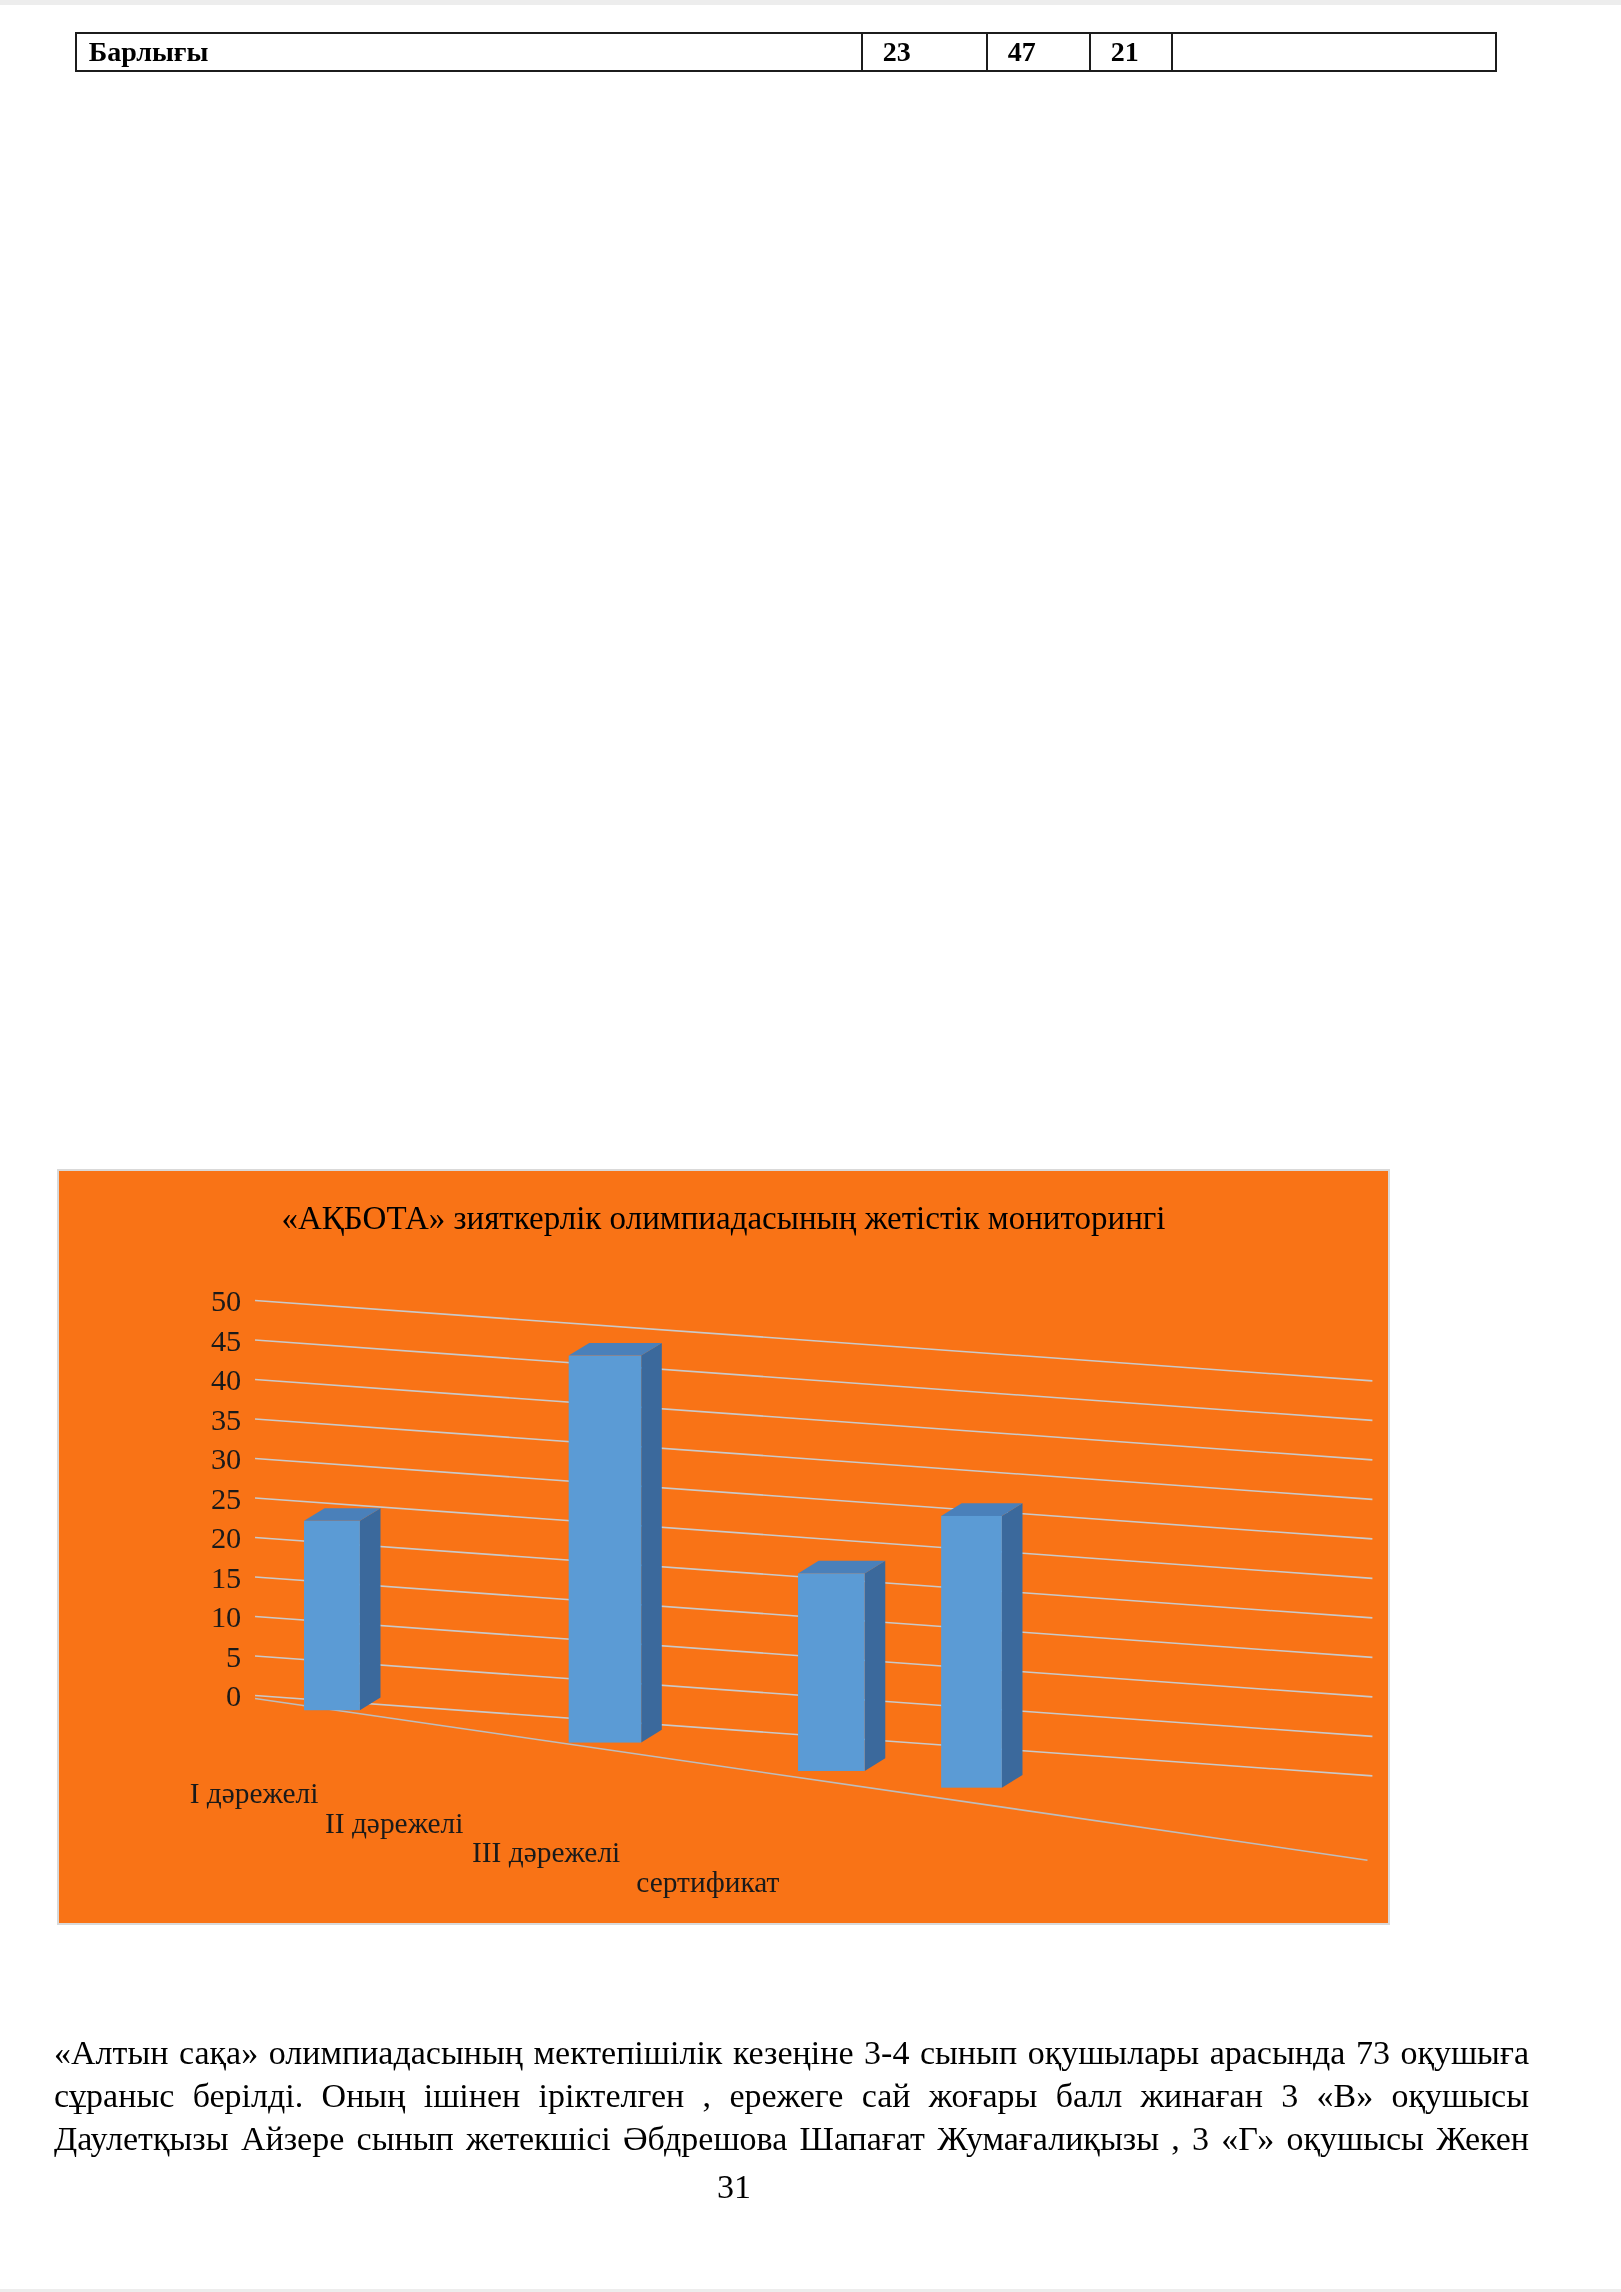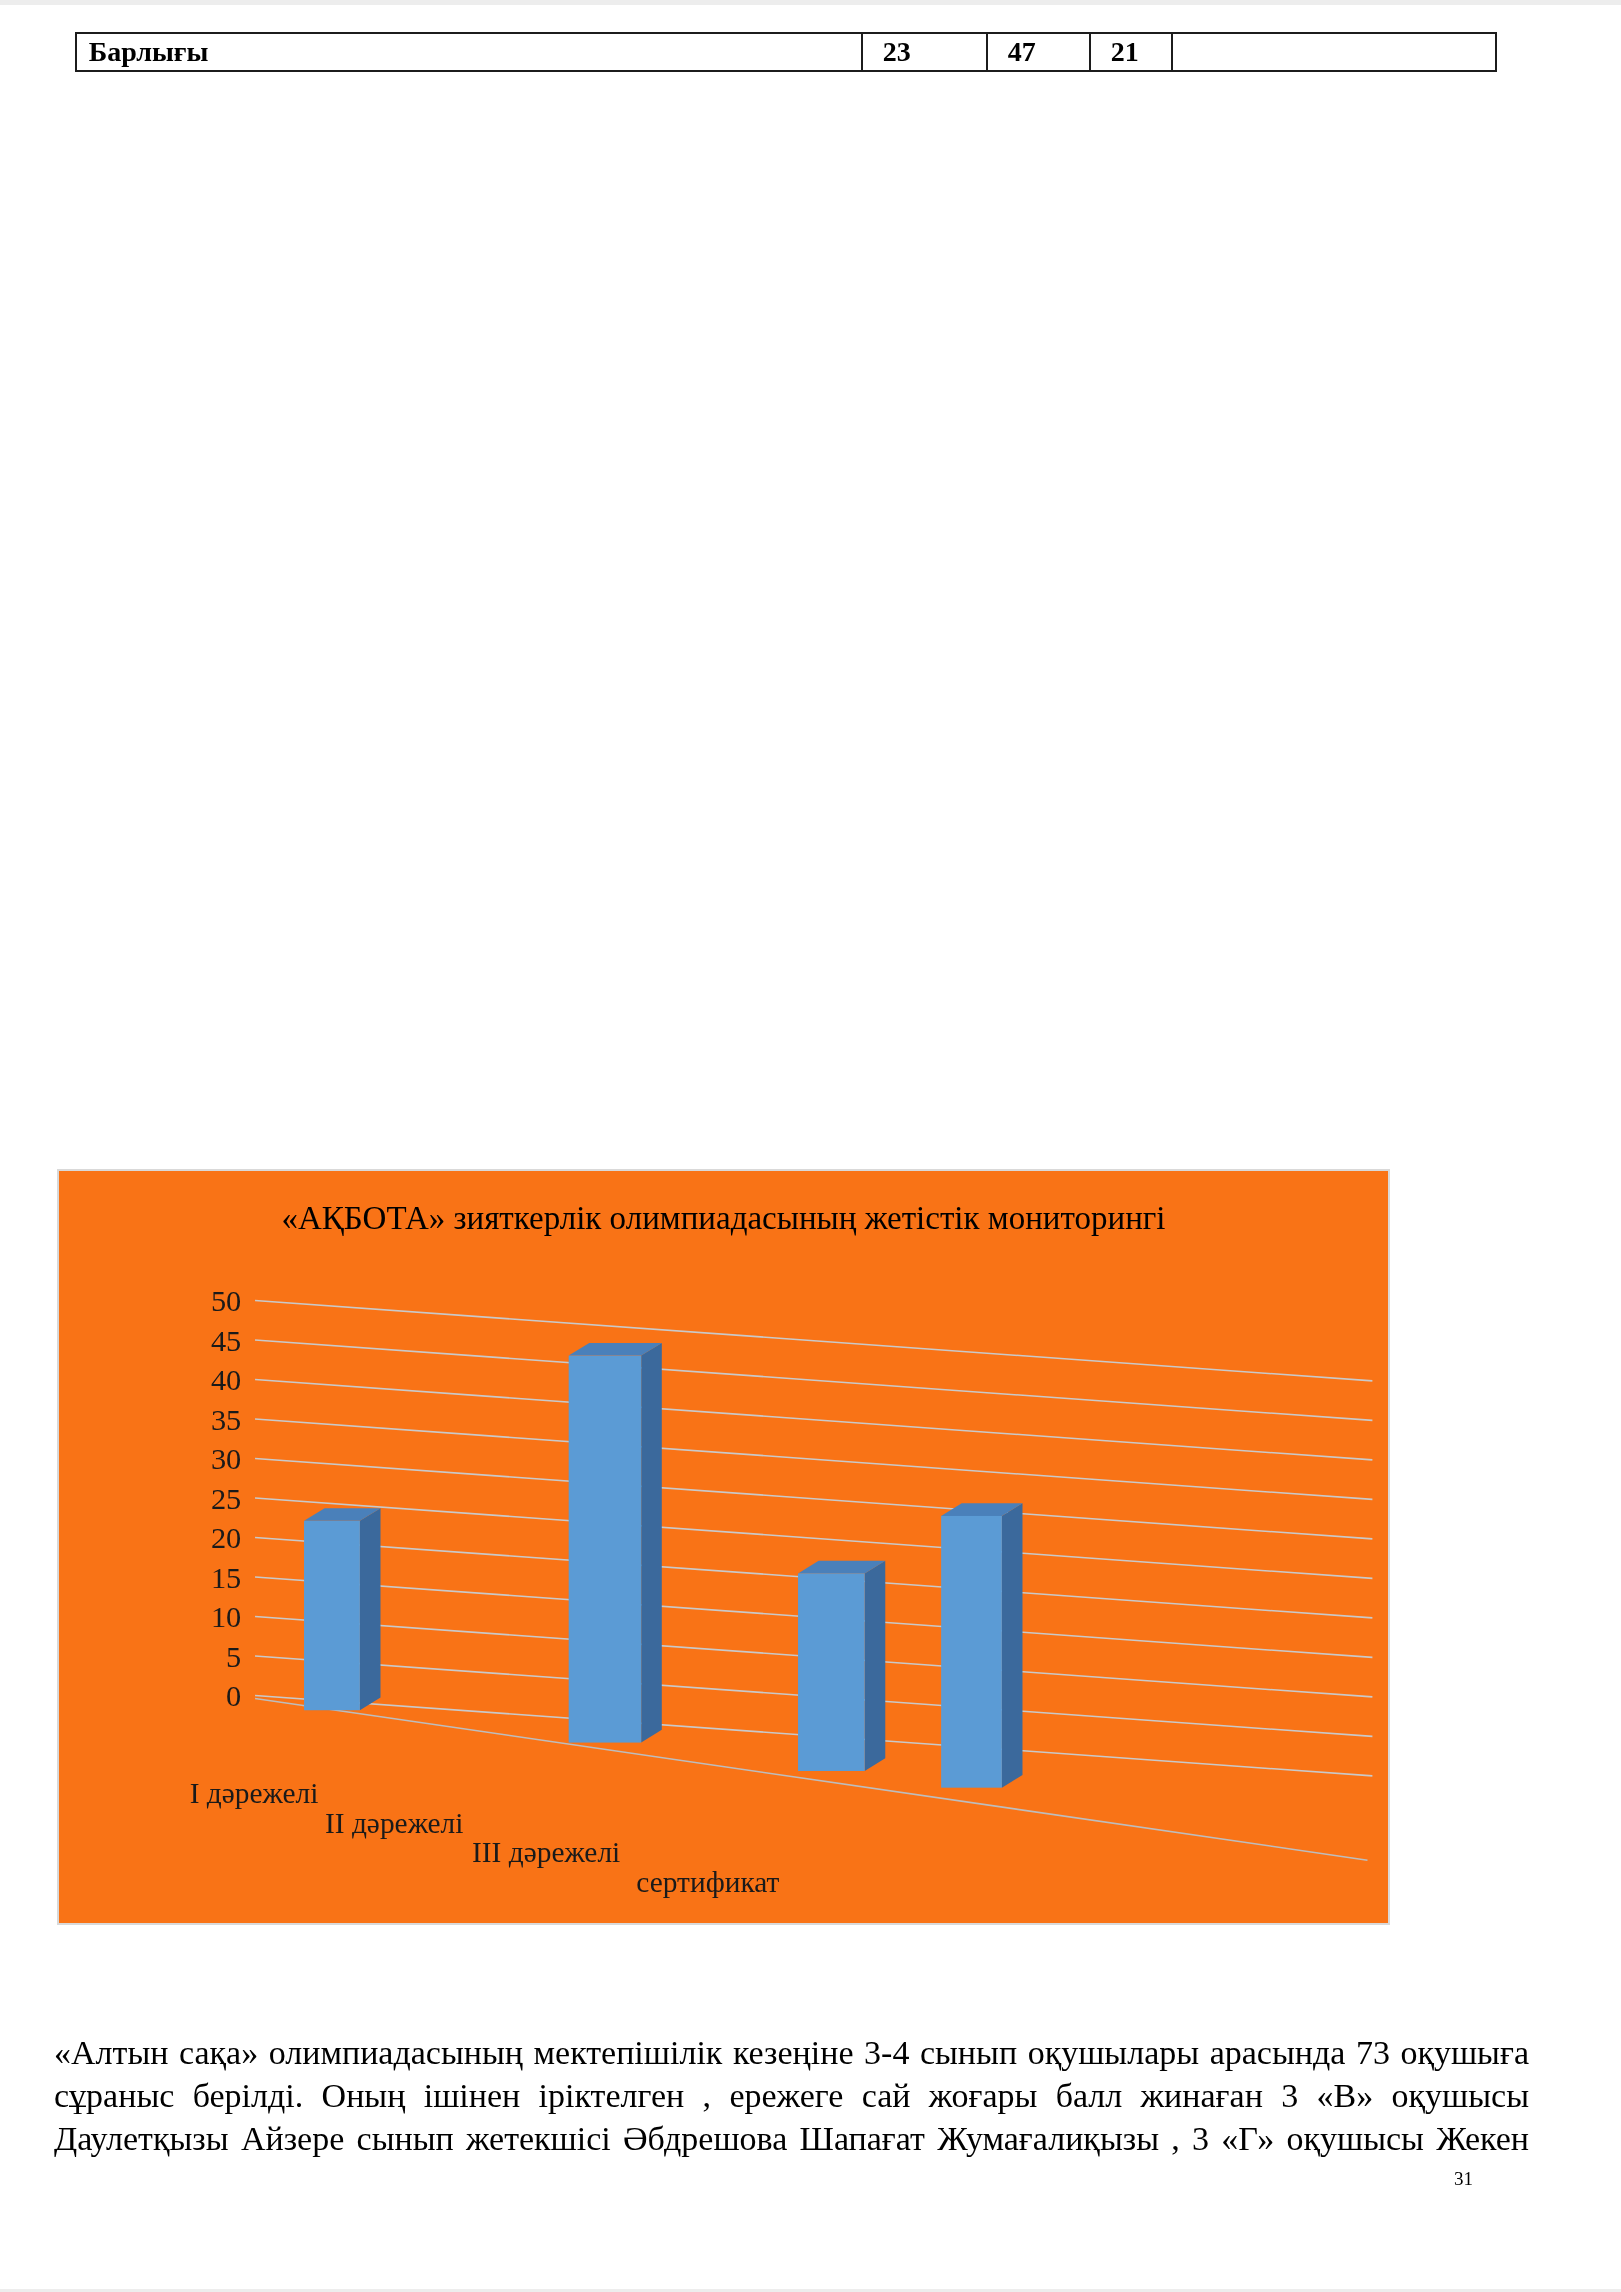--- a/index.html
+++ b/index.html
@@ -67,24 +67,24 @@
     left: 54px; top: 2031px;
     width: 1475px;
     font-size: 34px;
     line-height: 43px;
     text-align: justify;
     text-align-last: justify;
     margin: 0;
   }
   .page-number {
     position: absolute;
-    left: 13px; top: 2168px;
+    left: 4px; top: 2168px;
     width: 1460px;
-    text-align: right;
-    font-size: 19px;
+    text-align: center;
+    font-size: 34px;
   }
 </style>
 </head>
 <body>
 
 <div class="page">
   <div class="edge-top"></div>
 
   <table class="results-table">
     <colgroup>

